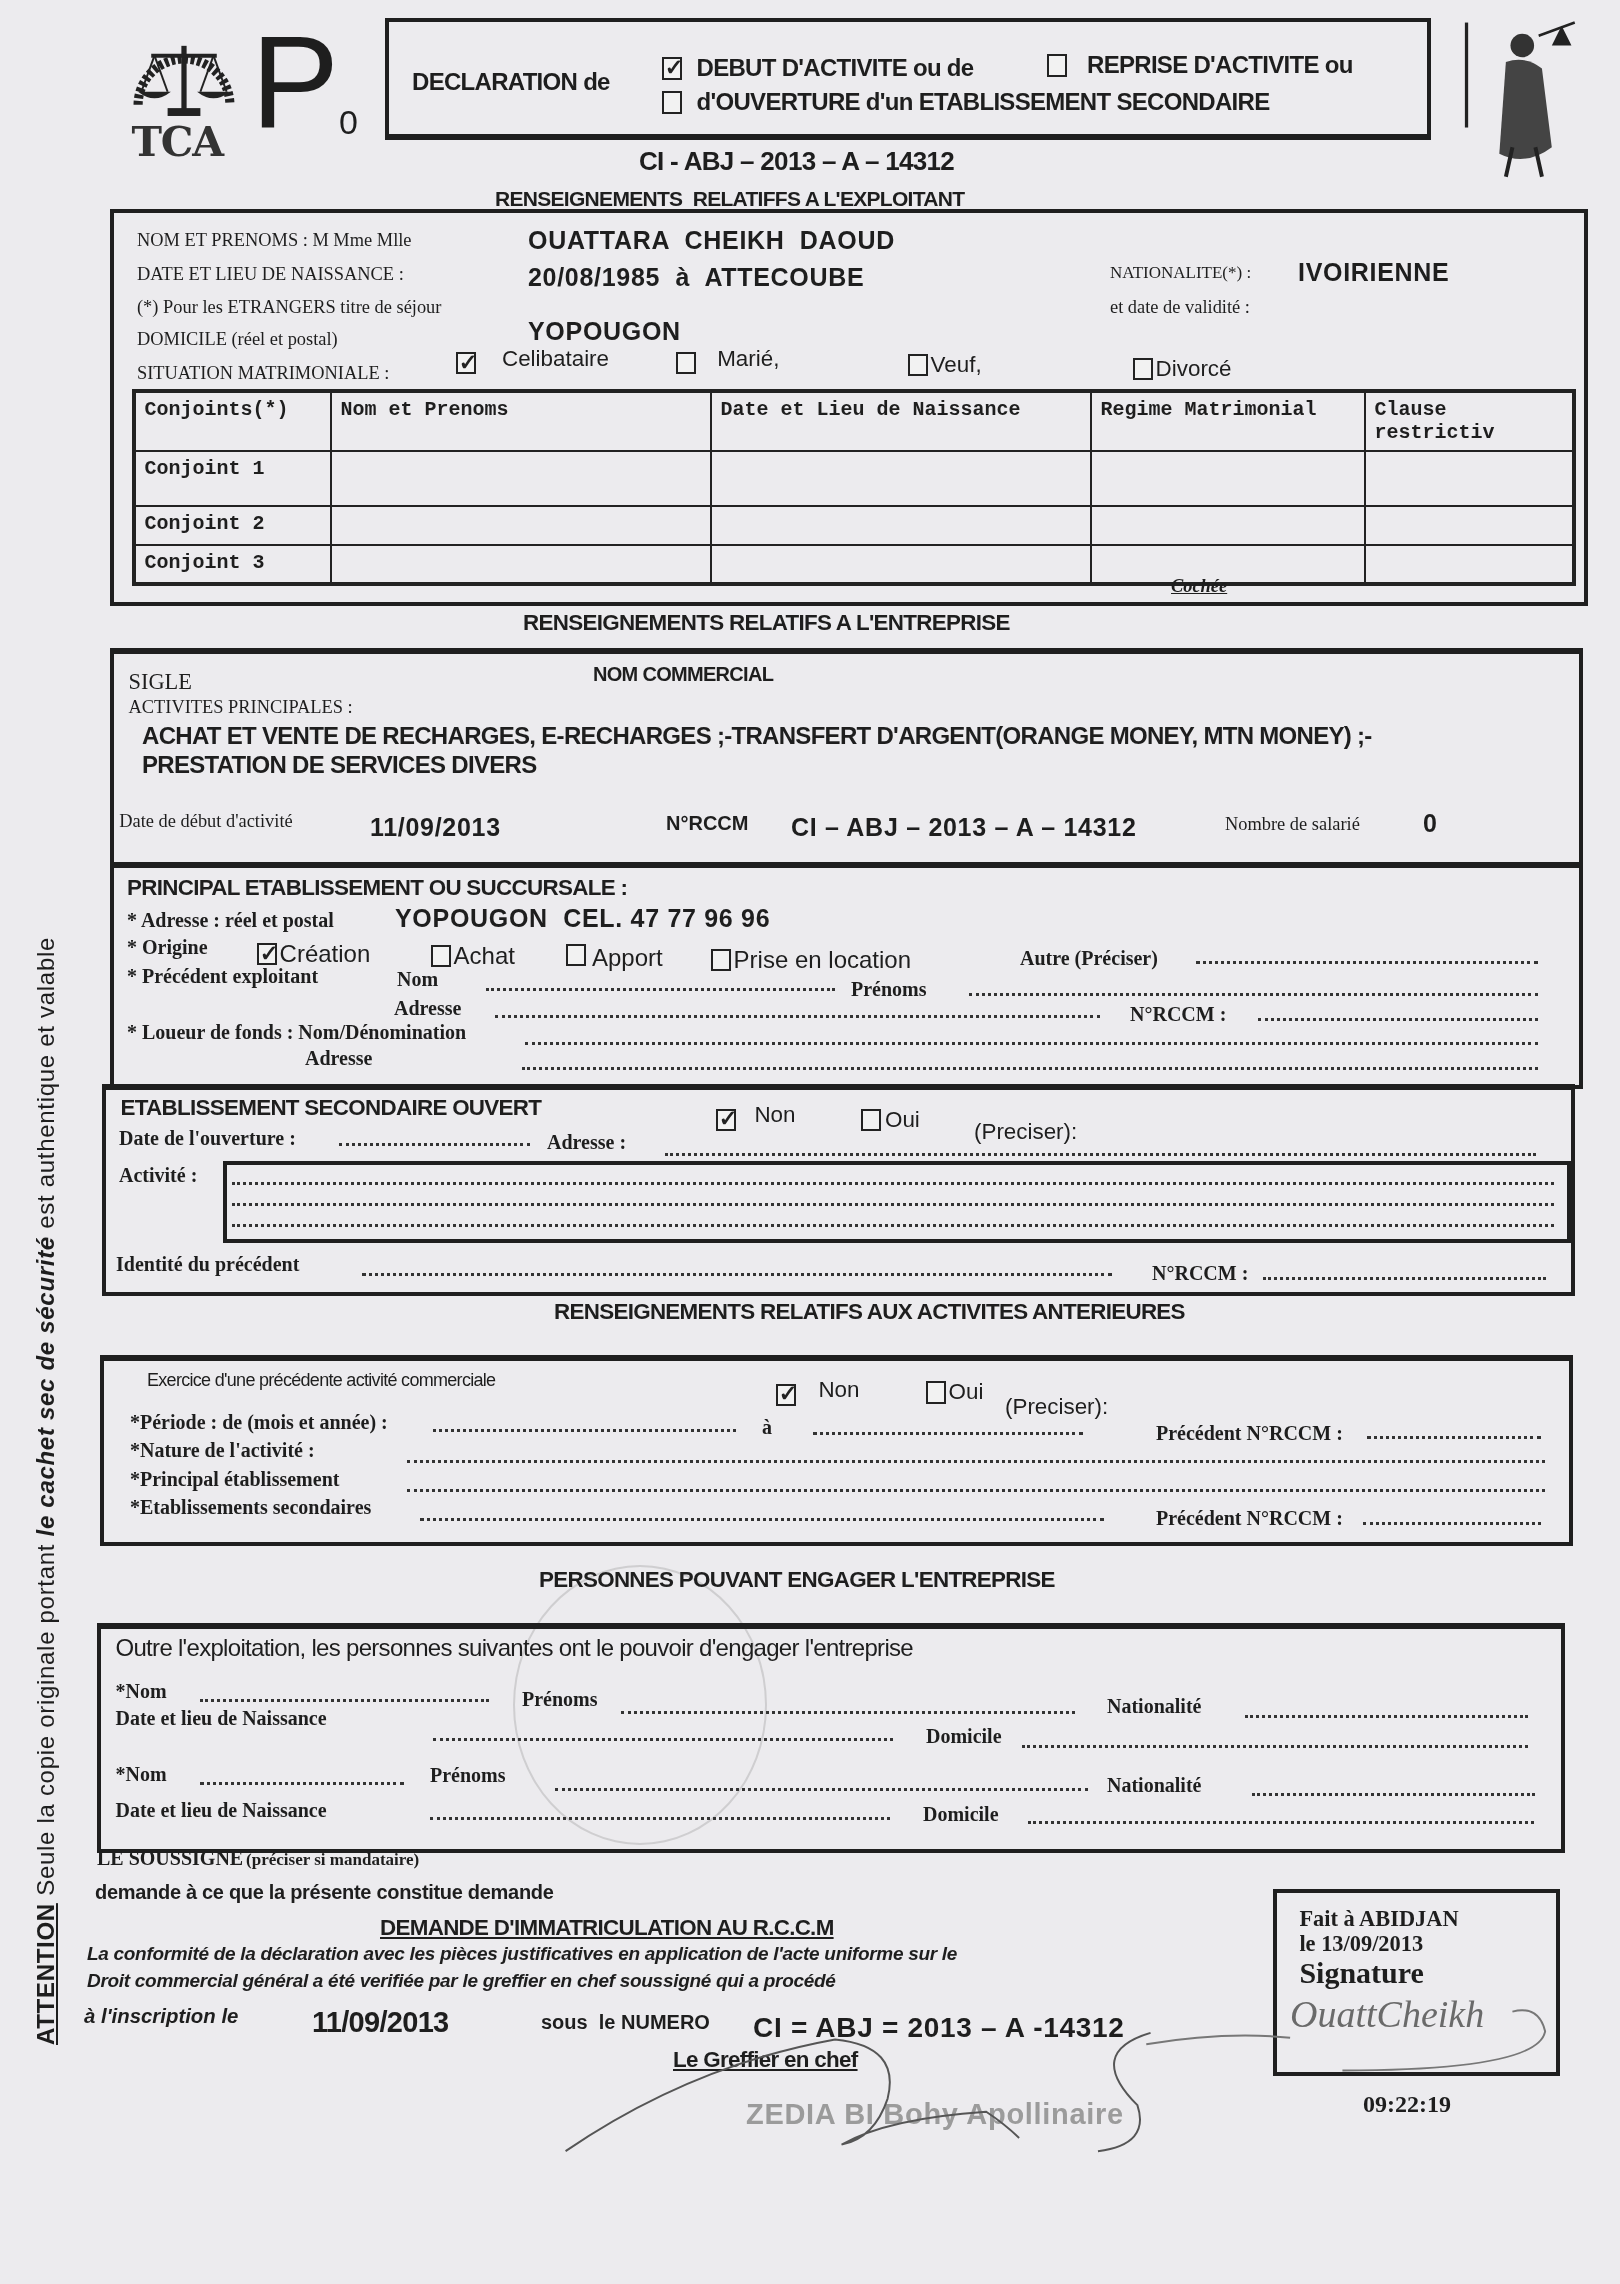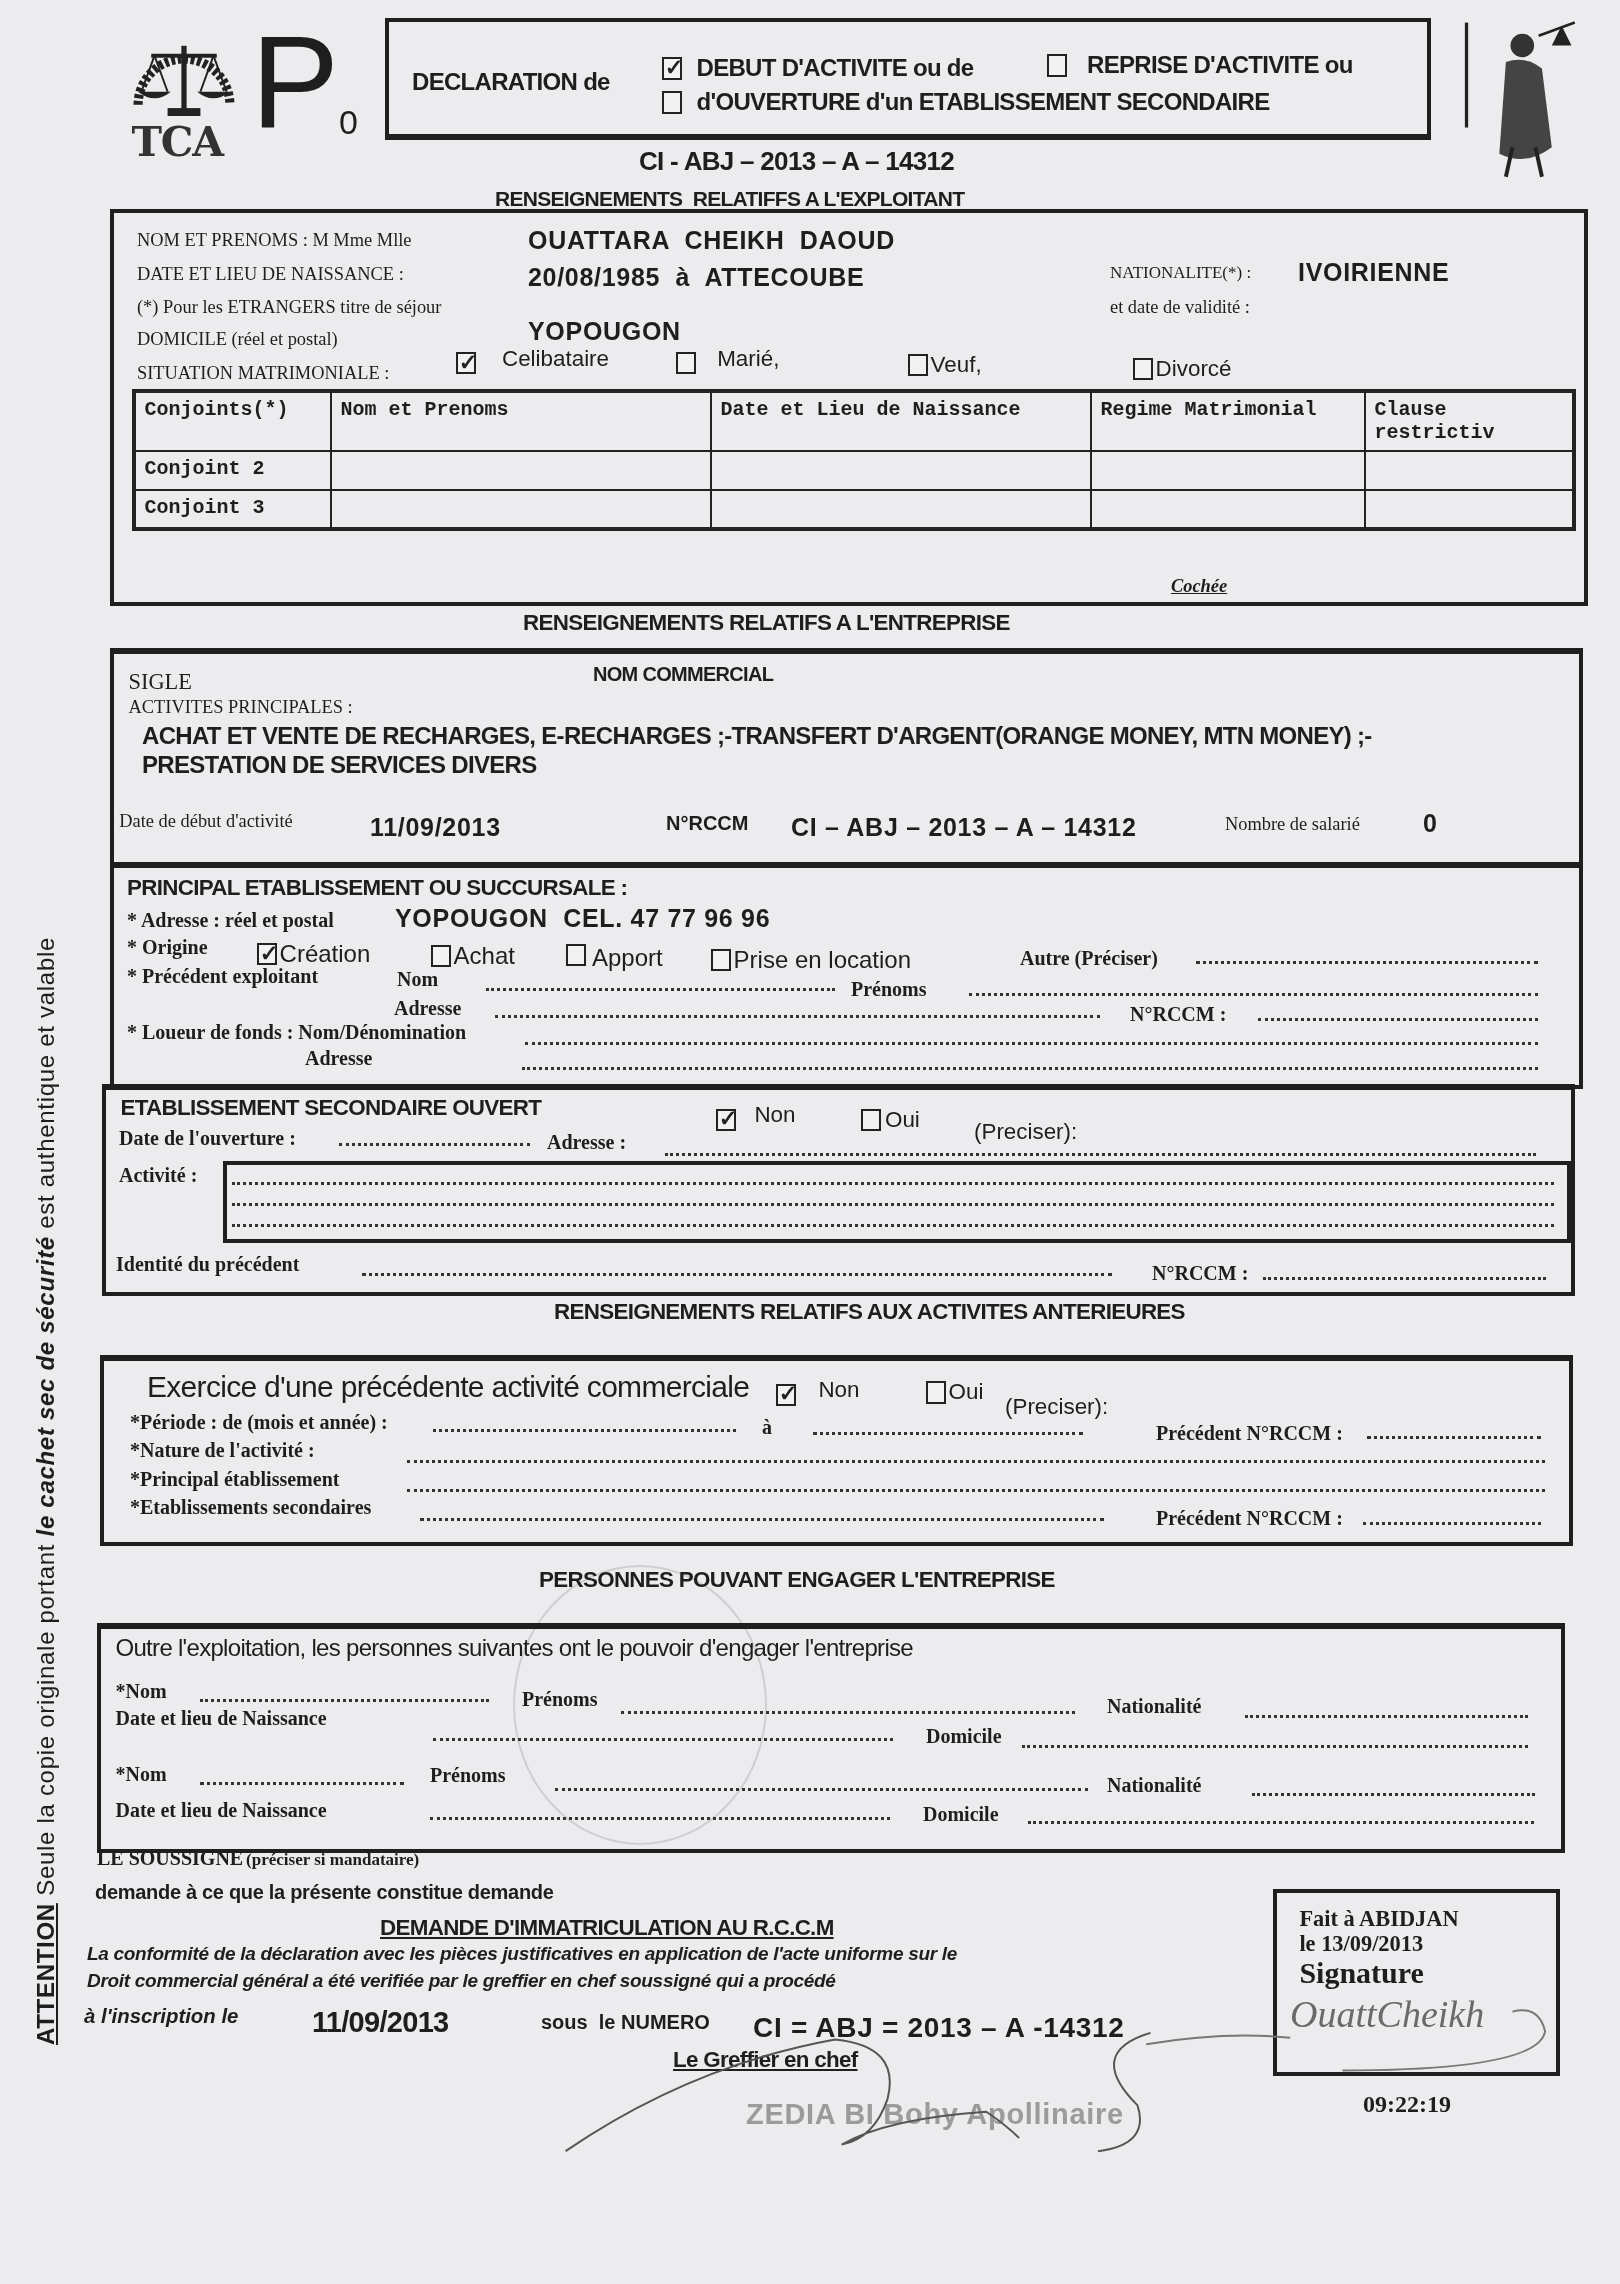--- a/index.html
+++ b/index.html
@@ -126,20 +126,27 @@
 
   <table class="conj" style="left:18.4px; top:176px; width:1444px; border:4px solid #222;">
     <tbody>
         <tr style="height:36px;">
       <td style="width:178px;">Conjoints(*)</td>
       <td style="width:362px;">Nom et Prenoms</td>
       <td style="width:362px;">Date et Lieu de Naissance</td>
       <td style="width:256px;">Regime Matrimonial</td>
       <td>Clause restrictiv</td>
     </tr>
+    <tr style="height:55px;">
+      <td>Conjoint 1</td>
+      <td></td>
+          <td></td>
+          <td></td>
+          <td></td>
+    </tr>
     <tr style="height:39px;">
       <td>Conjoint 2</td>
       <td></td>
           <td></td>
           <td></td>
           <td></td>
     </tr>
     <tr style="height:39px;">
       <td>Conjoint 3</td>
       <td></td>
@@ -238,21 +245,21 @@
 
   <div class="abs lbl-sb" style="left:10px; top:163px;">Identité du précédent</div>
   <div class="dots" style="left:256px; top:179px; width:750px;"></div>
   <div class="abs lbl-sb" style="left:1046px; top:172px;">N°RCCM :</div>
   <div class="dots" style="left:1157px; top:183px; width:283px;"></div>
 </div>
 
 <div class="abs sec-title" style="left:554px; top:1299px; font-size:22.4px;">RENSEIGNEMENTS RELATIFS AUX ACTIVITES ANTERIEURES</div>
 
 <div class="box" style="left:100px; top:1355px; width:1473px; height:191px; border-width:4.6px; border-top-width:6.6px;">
-  <div class="abs" style="left:43px; top:9.2px; font-size:30px; letter-spacing:-0.7px;">Exercice d'une précédente activité commerciale</div>
+  <div class="abs" style="left:43px; top:9.2px; font-size:18px; letter-spacing:-0.7px;">Exercice d'une précédente activité commerciale</div>
   <div class="abs" style="left:672px; top:16px; display:flex; gap:22.4px; align-items:flex-start;">
     <span class="cb checked" style="margin-top:6.6px;"></span>
     <span style="font-size:22.4px;">Non</span>
   </div>
   <div class="abs" style="left:822px; top:18.4px; display:flex; gap:2.6px; align-items:center;">
     <span class="cb"></span>
     <span style="font-size:22.4px;">Oui</span>
   </div>
   <div class="abs" style="left:901px; top:33px; font-size:22.4px;">(Preciser):</div>
 

